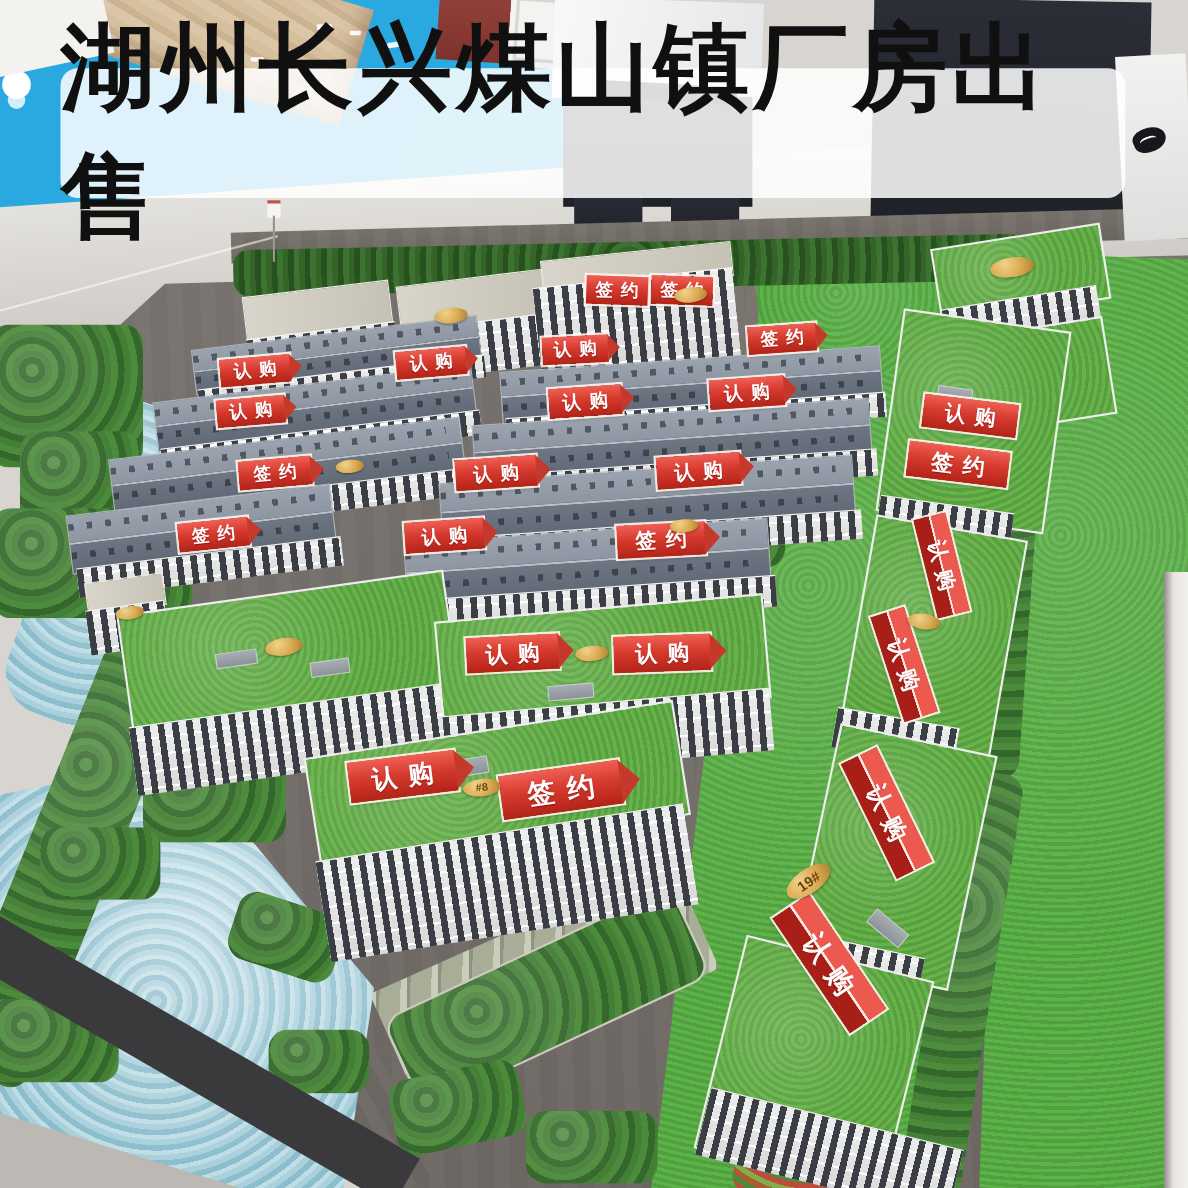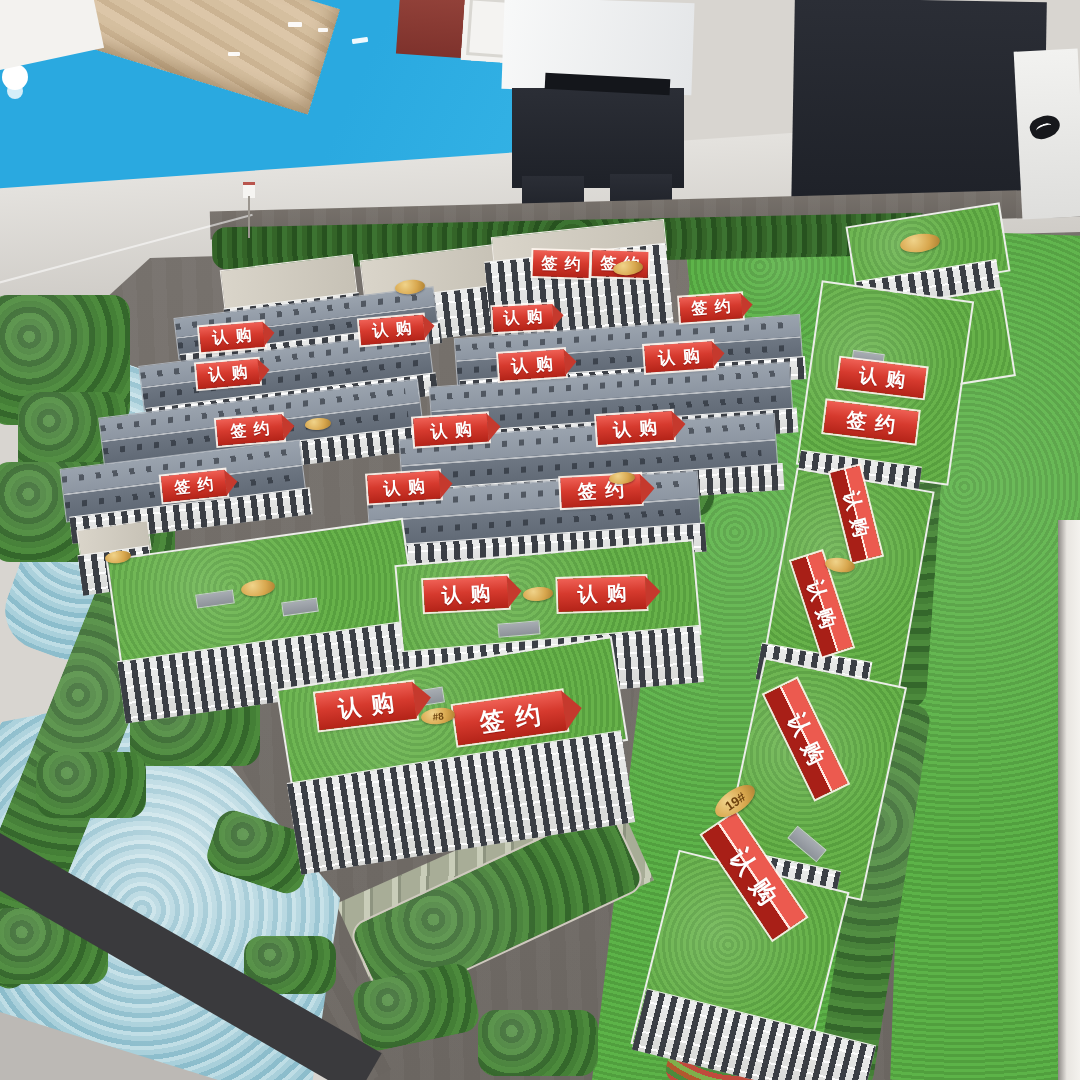--- a/index.html
+++ b/index.html
@@ -328,13 +328,16 @@
         <span>#8</span>
       </div>
       <div class="plaque" style="position: absolute; left: 735px; top: 801px; width: 46px; height: 22px; transform: translate(-50%, -50%) rotate(-35deg); font-size: 13px;">
         <span>19#</span>
       </div>
       <div class="plaque" style="position: absolute; left: 840px; top: 565px; width: 30px; height: 14px; transform: translate(-50%, -50%) rotate(8deg); font-size: 8px;">
         <span></span>
       </div>
     </div>
 
+  <div class="abs" id="title-banner">
+    <span>湖州长兴煤山镇厂房出售</span>
+  </div>
 </div>
 
 </body></html>

